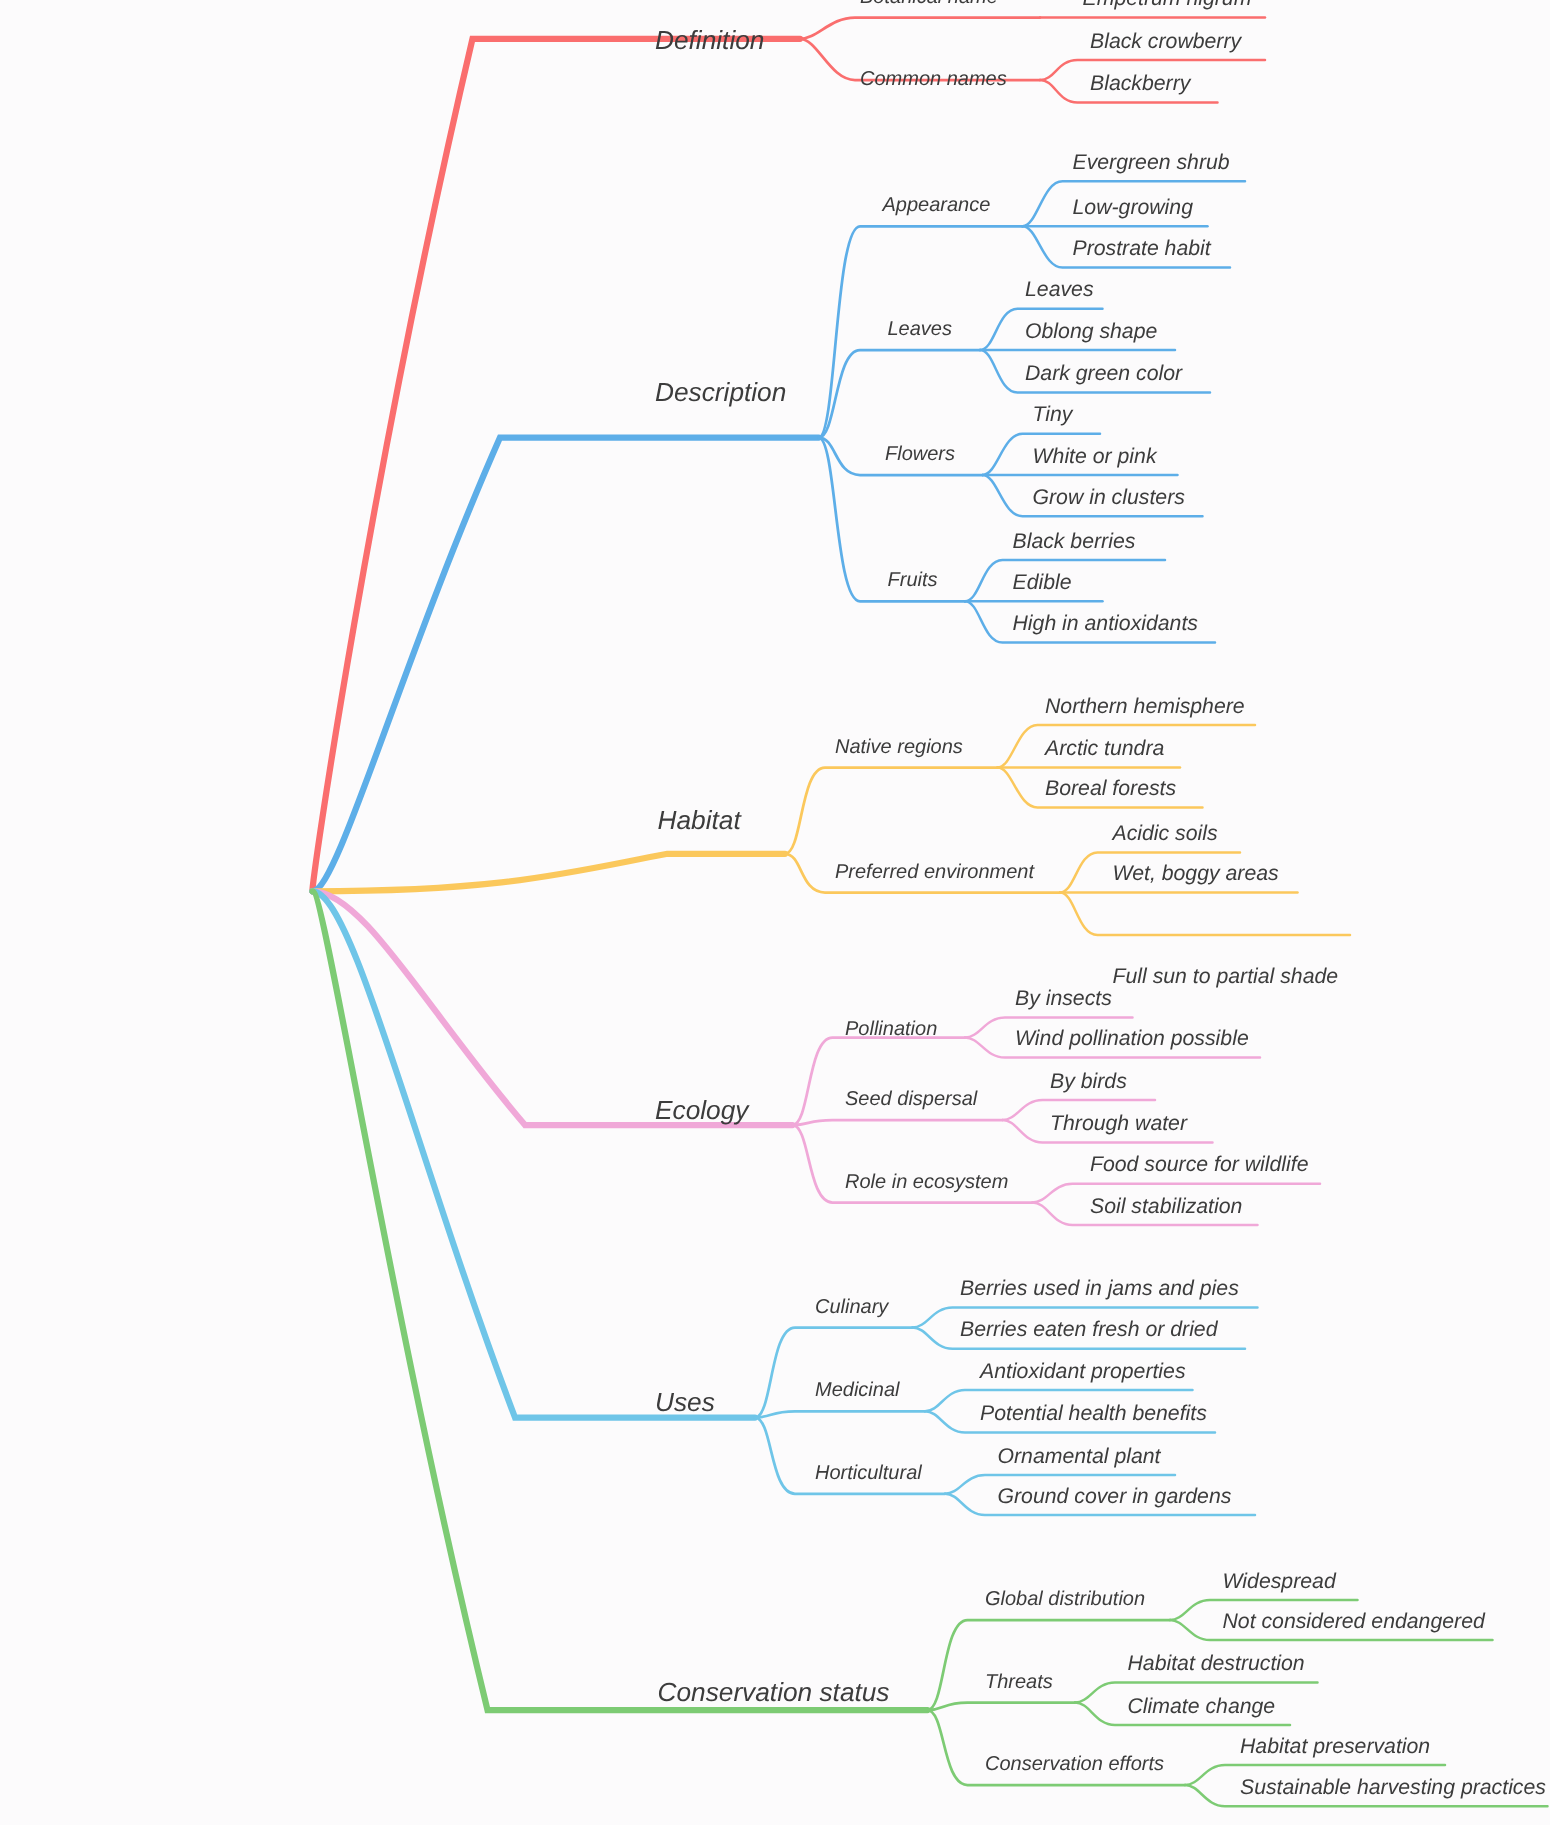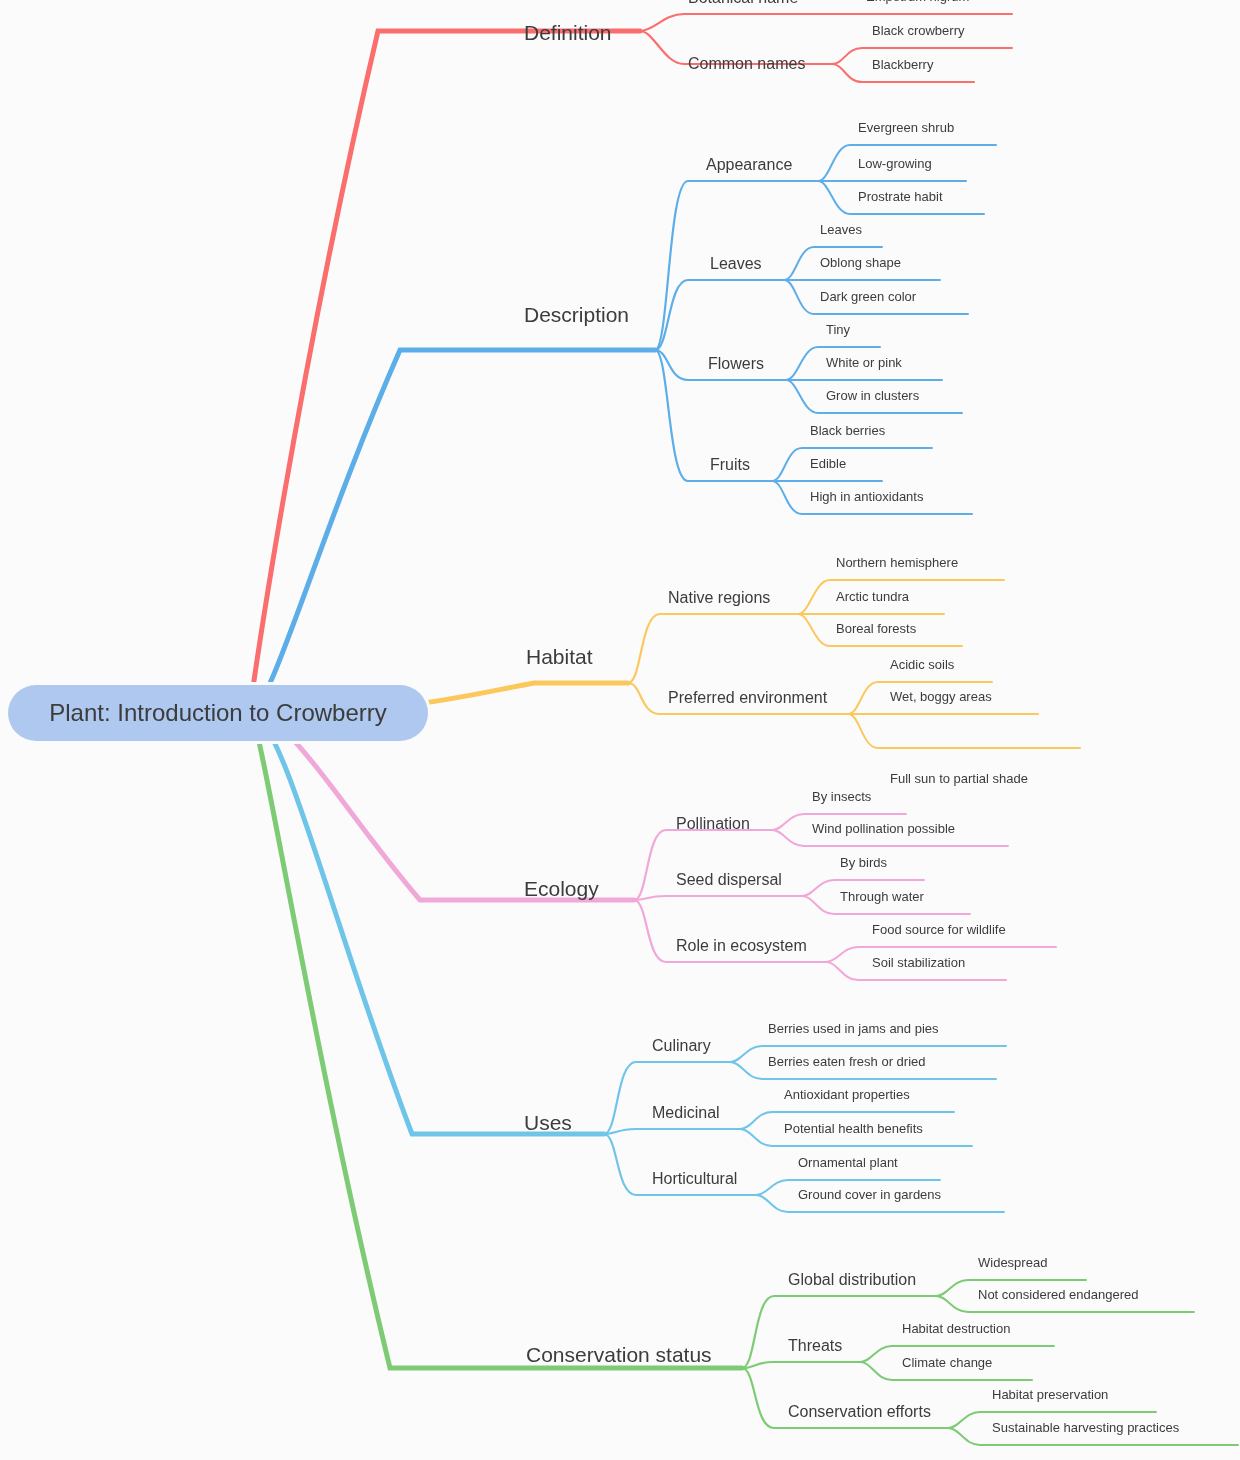--- a/index.html
+++ b/index.html
@@ -2,31 +2,31 @@
 <html><head>
 <meta charset="utf-8">
 <style>
   html,body{margin:0;padding:0;}
   body{
     width:1240px;height:1460px;
     background:#fcfbfc;
     font-family:"Liberation Sans", sans-serif;
     overflow:hidden;
   }
-  #map{position:relative;width:1240px;height:1460px;}
+  #map{position:relative;width:1240px;height:1460px;font-style:italic;}
   svg#wires{position:absolute;left:0;top:0;width:1240px;height:1460px;}
   .node-label{
     position:absolute;
     color:#3c3c3c;
     white-space:nowrap;
     line-height:1;
   }
   .lvl1{font-size:21px;}
   .lvl2{font-size:16px;}
-  .lvl3{font-size:13px;}
+  .lvl3{font-size:17px;}
   .root-node{
     position:absolute;
     background:#aec8f0;
     border-radius:999px;
     display:flex;align-items:center;justify-content:center;
     color:#3c3c3c;
     font-size:24px;
     box-shadow:0 0 0 3px #fcfbfc;
   }
 </style>
@@ -155,16 +155,13 @@
       <div class="node-label lvl2" style="left: 788px; top: 1272px;">Global distribution</div>
       <div class="node-label lvl3" style="left: 978px; top: 1256px;">Widespread</div>
       <div class="node-label lvl3" style="left: 978px; top: 1288px;">Not considered endangered</div>
       <div class="node-label lvl2" style="left: 788px; top: 1338px;">Threats</div>
       <div class="node-label lvl3" style="left: 902px; top: 1322px;">Habitat destruction</div>
       <div class="node-label lvl3" style="left: 902px; top: 1356px;">Climate change</div>
       <div class="node-label lvl2" style="left: 788px; top: 1404px;">Conservation efforts</div>
       <div class="node-label lvl3" style="left: 992px; top: 1388px;">Habitat preservation</div>
       <div class="node-label lvl3" style="left: 992px; top: 1421px;">Sustainable harvesting practices</div>
     </div>
-  <div class="root-node" id="rootNode" style="left: 8px; top: 685px; width: 420px; height: 56px; background: rgb(174, 200, 240); color: rgb(60, 60, 60);">
-    <span>Plant: Introduction to Crowberry</span>
-  </div>
 </div>
 
 </body></html>

